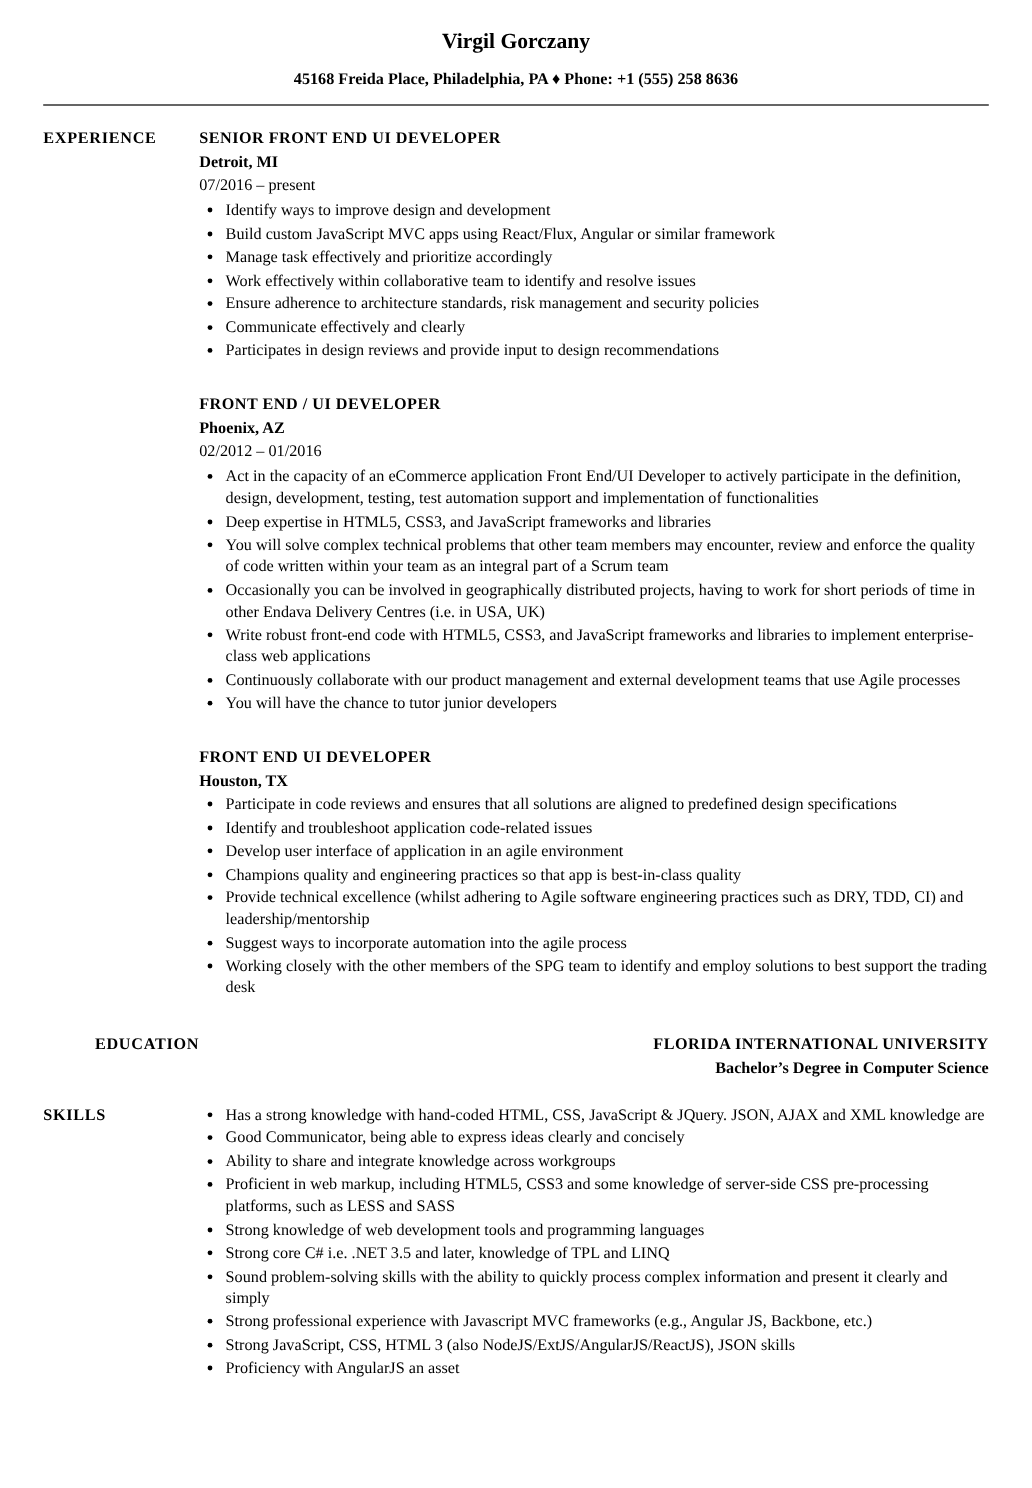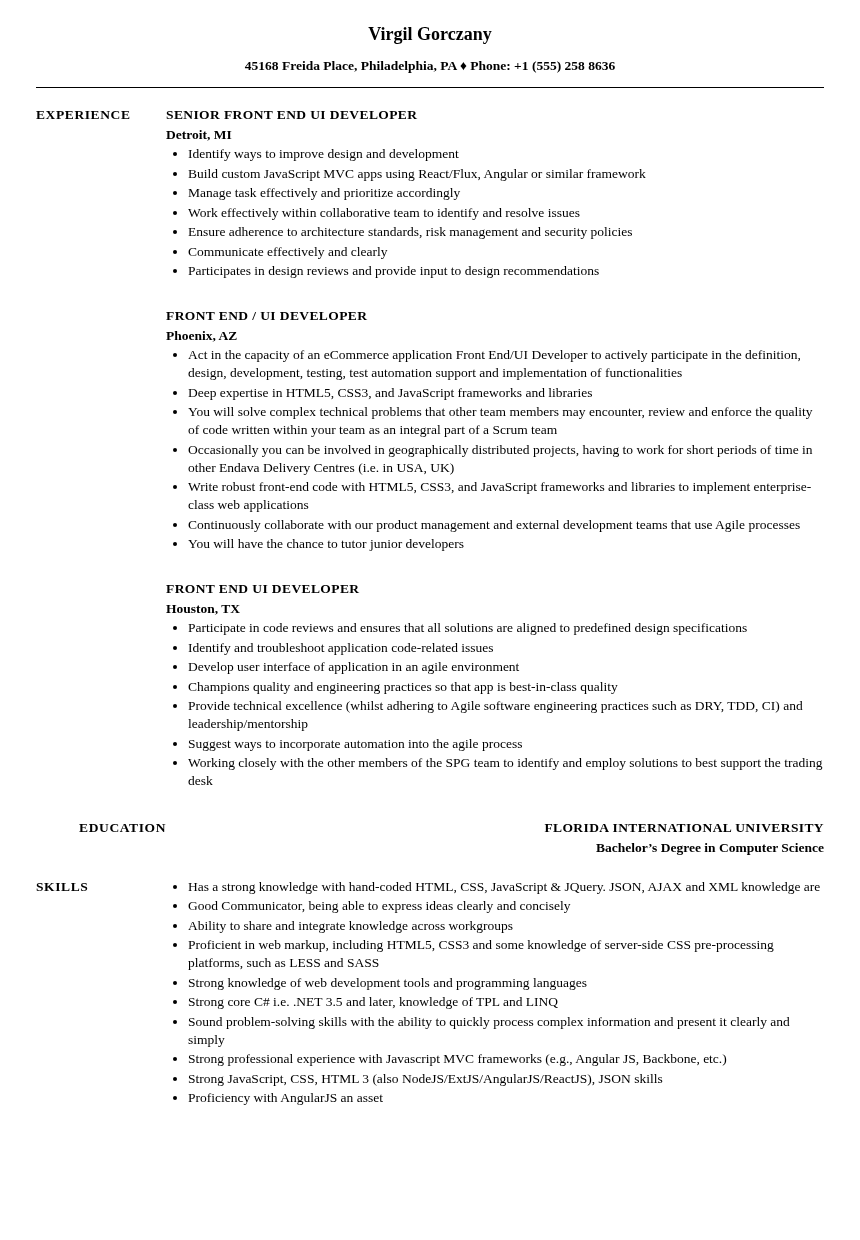--- a/index.html
+++ b/index.html
@@ -46,34 +46,36 @@
   </div>
   <hr class="divider">
 
   <section class="section">
     <div class="section-label">EXPERIENCE</div>
     <div class="section-content">
 
       <article class="job">
         <div class="job-title">SENIOR FRONT END UI DEVELOPER</div>
         <div class="job-location">Detroit, MI</div>
+        <div class="job-dates">07/2016 – present</div>
         <ul class="bullets">
           <li>Identify ways to improve design and development</li>
           <li>Build custom JavaScript MVC apps using React/Flux, Angular or similar framework</li>
           <li>Manage task effectively and prioritize accordingly</li>
           <li>Work effectively within collaborative team to identify and resolve issues</li>
           <li>Ensure adherence to architecture standards, risk management and security policies</li>
           <li>Communicate effectively and clearly</li>
           <li>Participates in design reviews and provide input to design recommendations</li>
         </ul>
       </article>
 
       <article class="job">
         <div class="job-title">FRONT END / UI DEVELOPER</div>
         <div class="job-location">Phoenix, AZ</div>
+        <div class="job-dates">02/2012 – 01/2016</div>
         <ul class="bullets">
           <li>Act in the capacity of an eCommerce application Front End/UI Developer to actively participate in the definition, design, development, testing, test automation support and implementation of functionalities</li>
           <li>Deep expertise in HTML5, CSS3, and JavaScript frameworks and libraries</li>
           <li>You will solve complex technical problems that other team members may encounter, review and enforce the quality of code written within your team as an integral part of a Scrum team</li>
           <li>Occasionally you can be involved in geographically distributed projects, having to work for short periods of time in other Endava Delivery Centres (i.e. in USA, UK)</li>
           <li>Write robust front-end code with HTML5, CSS3, and JavaScript frameworks and libraries to implement enterprise-class web applications</li>
           <li>Continuously collaborate with our product management and external development teams that use Agile processes</li>
           <li>You will have the chance to tutor junior developers</li>
         </ul>
       </article>

